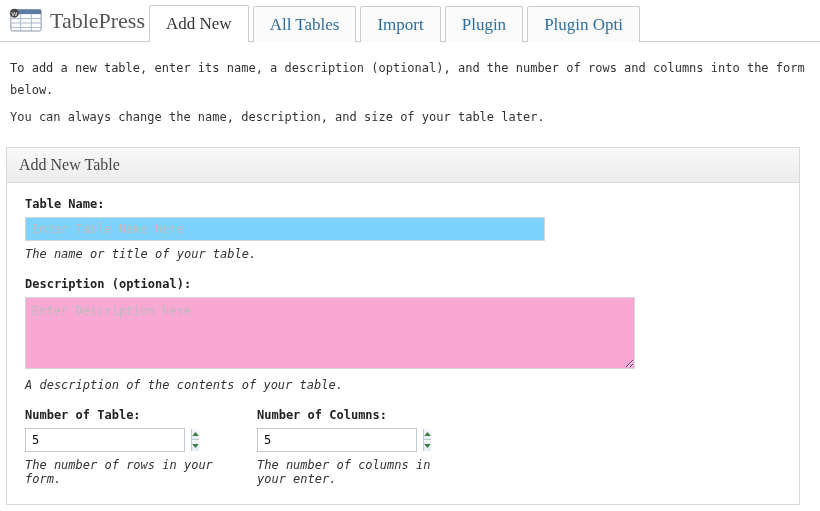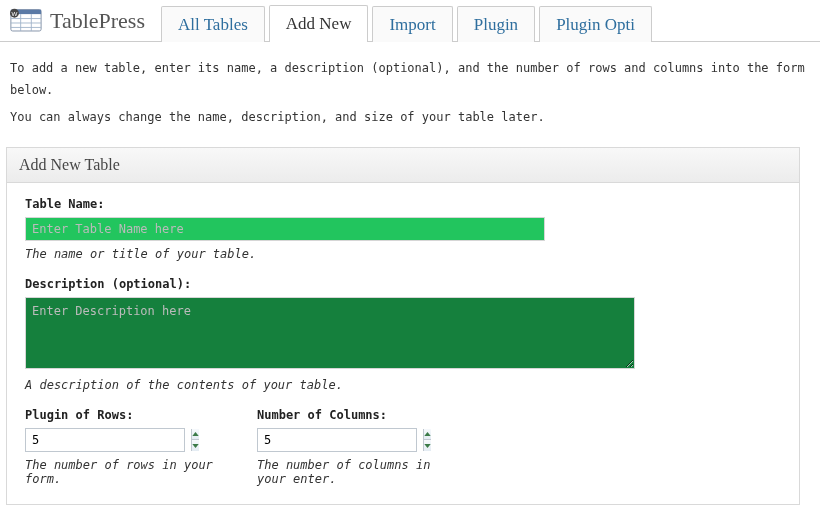--- a/index.html
+++ b/index.html
@@ -21,21 +21,21 @@
       width: 32px;
       height: 28px;
       margin-right: 8px;
       flex-shrink: 0;
     }
     .app-title {
       font-family: Georgia, "Times New Roman", serif;
       font-size: 22px;
       color: #555;
       font-weight: normal;
-      margin-right: 16px;
+      margin-right: 4px;
     }
     .tabs {
       display: flex;
       align-items: flex-end;
       height: 42px;
       overflow: hidden;
     }
     .tab {
       font-family: Georgia, "Times New Roman", serif;
       font-size: 17px;
@@ -89,34 +89,34 @@
       color: #222;
       margin-bottom: 6px;
       display: block;
     }
     .text-input {
       width: 520px;
       padding: 4px 6px;
       font-family: "Lucida Console", Monaco, monospace;
       font-size: 12px;
       border: 1px solid #d6d6d6;
-      background: #22c55e;
+      background: #7dd3fc;
       color: #333;
     }
     .text-input::placeholder, .textarea::placeholder {
       color: #bbb;
     }
     .textarea {
       width: 610px;
       height: 72px;
       padding: 6px;
       font-family: "Lucida Console", Monaco, monospace;
       font-size: 12px;
       border: 1px solid #d6d6d6;
-      background: #15803d;
+      background: #f9a8d4;
       resize: both;
     }
     .help-text {
       font-size: 12px;
       color: #333;
       margin-top: 6px;
       font-style: italic;
     }
     .row {
       display: flex;
@@ -174,22 +174,22 @@
       <line x1="1" y1="18" x2="35" y2="18" stroke="#9fb2c9" stroke-width="1"></line>
       <line x1="1" y1="23" x2="35" y2="23" stroke="#9fb2c9" stroke-width="1"></line>
       <line x1="12" y1="8" x2="12" y2="27" stroke="#9fb2c9" stroke-width="1"></line>
       <line x1="24" y1="8" x2="24" y2="27" stroke="#9fb2c9" stroke-width="1"></line>
       <circle cx="5" cy="7" r="5" fill="#464646"></circle>
       <text x="5" y="10" font-size="7" fill="#fff" text-anchor="middle" font-family="sans-serif">W</text>
     </svg>
   </span>
   <h1 class="app-title">TablePress</h1>
   <div class="tabs">
+    <div class="tab active">Add New</div>
     <div class="tab">All Tables</div>
-    <div class="tab active">Add New</div>
     <div class="tab">Import</div>
     <div class="tab">Plugin</div>
     <div class="tab">Plugin Opti</div>
   </div>
 </div>
 
 <div class="instructions">
   <p>To add a new table, enter its name, a description (optional), and the number of rows and columns into the form below.</p>
   <p>You can always change the name, description, and size of your table later.</p>
 </div>
@@ -205,21 +205,21 @@
     </div>
 
     <div class="field">
       <label class="field-label">Description (optional):</label>
       <textarea class="textarea" placeholder="Enter Description here" style=""></textarea>
       <div class="help-text">A description of the contents of your table.</div>
     </div>
 
     <div class="row">
       <div class="col">
-        <label class="field-label">Plugin of Rows:</label>
+        <label class="field-label">Number of Table:</label>
         <div class="num-wrap">
           <input class="num-input" type="text" value="5" style="">
           <div class="spinners">
             <div class="spin">
                 <svg viewBox="0 0 8 5">
                   <polygon points="4,0 8,5 0,5" fill="#3b7a48"></polygon>
                 </svg>
               </div>
             <div class="spin">
                 <svg viewBox="0 0 8 5">

